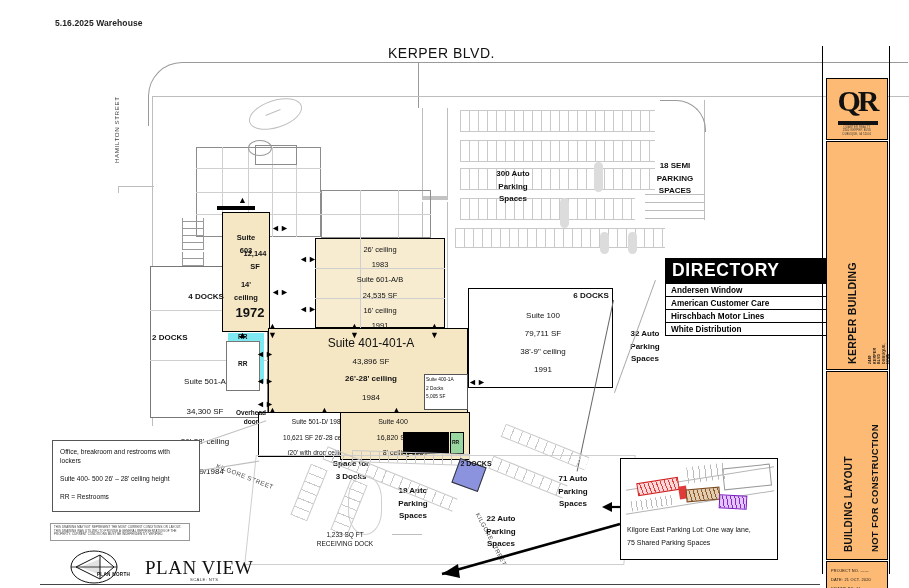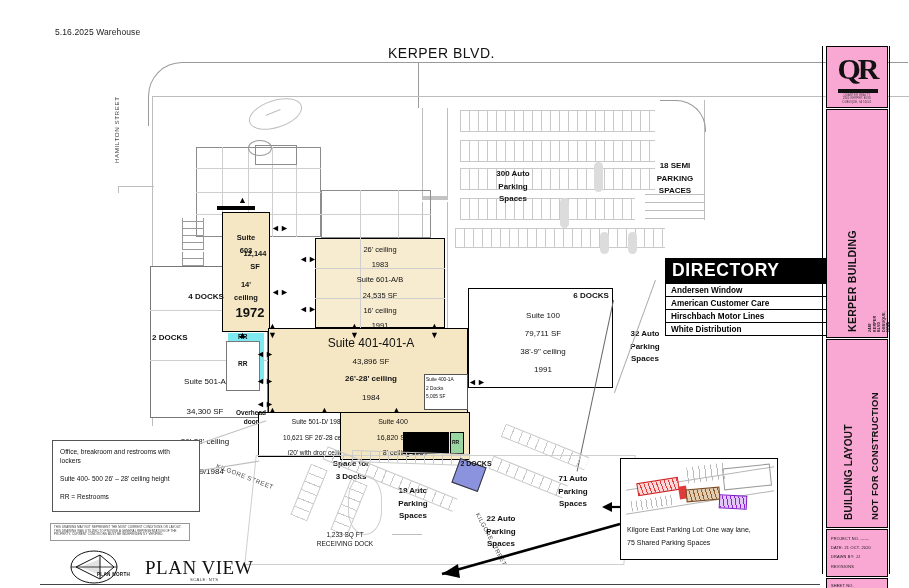--- a/index.html
+++ b/index.html
@@ -7,22 +7,22 @@
     width: 909px; height: 588px;
     background: #ffffff;
     font-family: "Liberation Sans", sans-serif;
     overflow: hidden;
     position: relative;
   }
   .sheet { position: absolute; inset: 0; }
 
   
   .doc-date {
-    position: absolute; left: 55px; top: 27px;
-    font-size: 8.5px; color: #222; letter-spacing: .1px;
+    position: absolute; left: 55px; top: 18px;
+    font-size: 8.5px; color: #222; letter-spacing: .1px; font-weight: bold;
   }
 
   
   .ln { position: absolute; background: #9a9a9a; }
   .ln.h { height: 1px; }
   .ln.v { width: 1px; }
   .ln.thin { background: #bdbdbd; }
 
   .road-curve {
     position: absolute;
@@ -176,21 +176,21 @@
   .stripe-purple {
     position:absolute; background:
       repeating-linear-gradient(78deg,#8a22d6 0 1px,#e2c6f7 1px 4px);
     border:1px solid #7a18c0;
   }
   .solid-red { position:absolute; background:#e03b3b; }
   .arrow-big { position:absolute; }
 
   
   .tb-outer { position:absolute; left:826px; top:46px; width:62px; height:528px; }
-  .tb-box { position:absolute; border:1.3px solid #000; background:#f9a8d4; }
+  .tb-box { position:absolute; border:1.3px solid #000; background:#fdba74;margin-top:32px; }
 
   .logo-box { left:0; top:0; width:62px; height:62px; }
   .logo-mark {
     position:absolute; left:50%; top:7px; transform:translateX(-50%);
     font-family:"Liberation Serif", serif; font-size:30px; font-weight:bold;
     color:#111; letter-spacing:-3px; line-height:30px;
   }
   .logo-bar {
     position:absolute; left:11px; top:42px; width:40px; height:4px; background:#111;
   }

